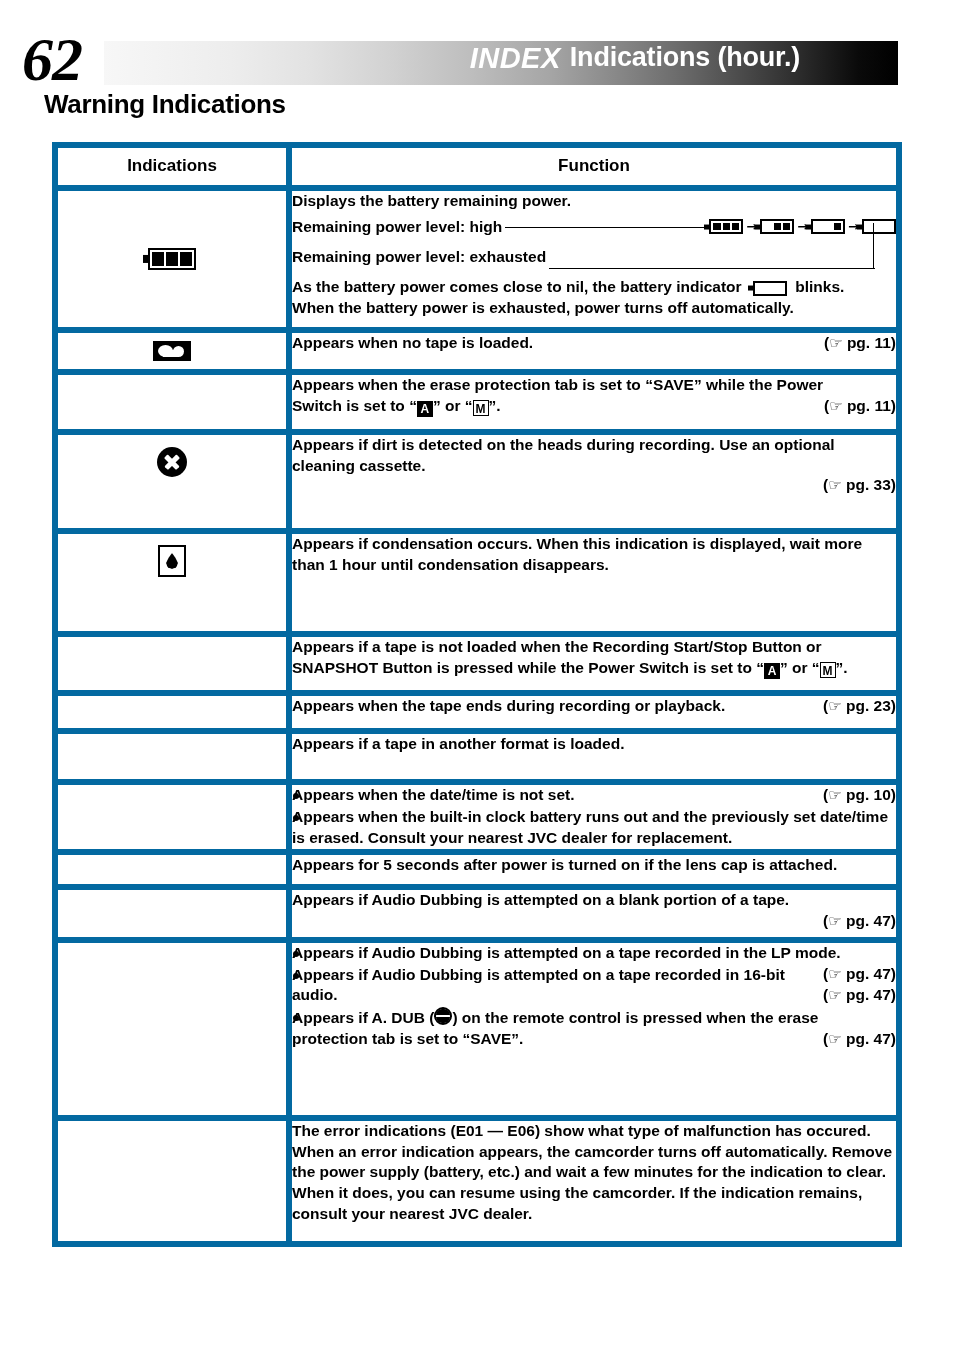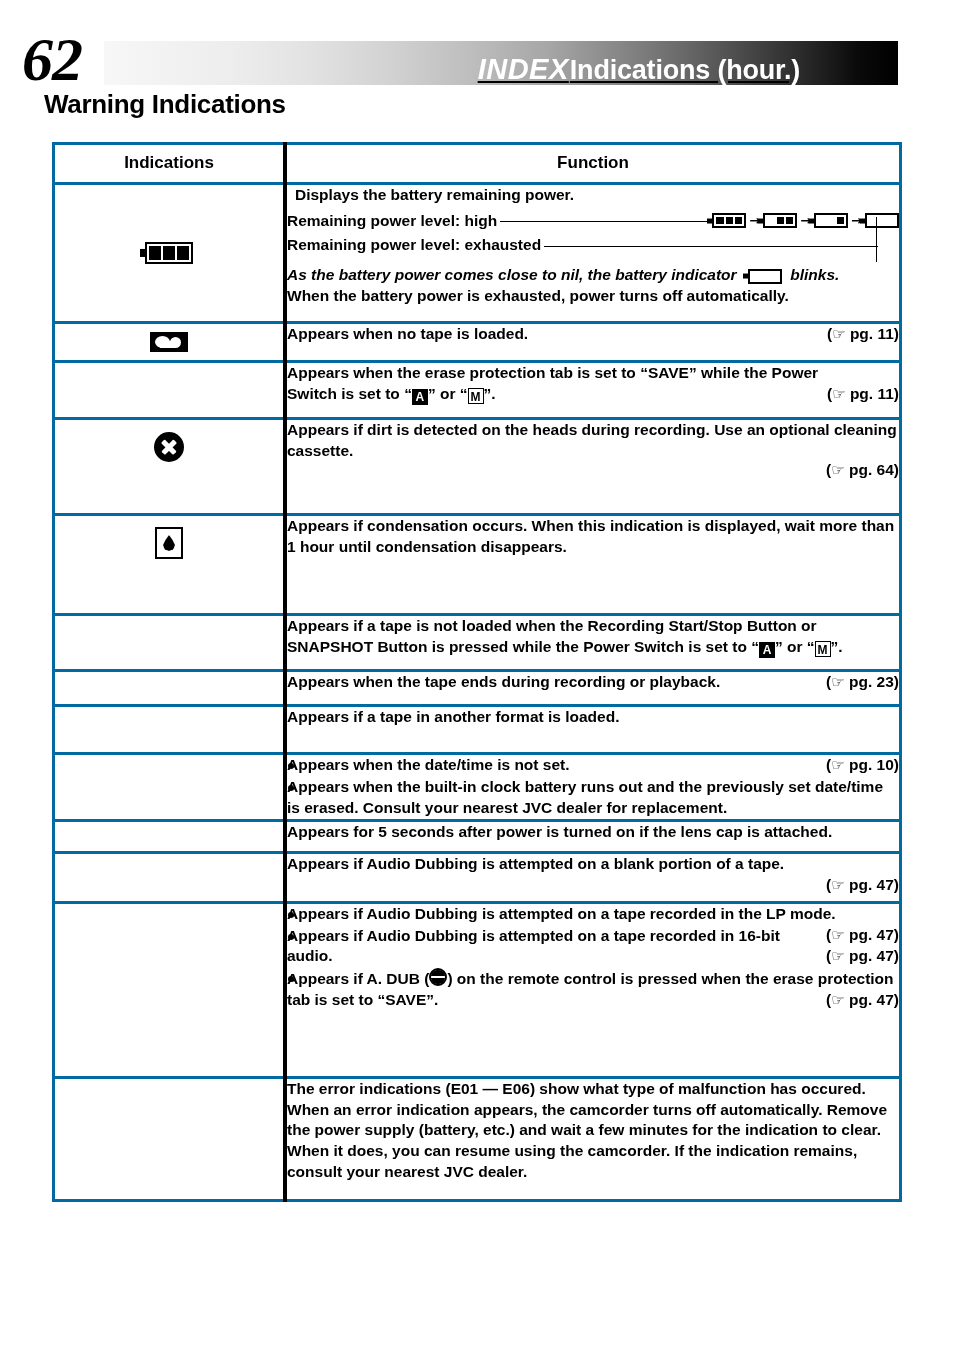--- a/index.html
+++ b/index.html
@@ -47,24 +47,23 @@
     line-height: 62px;
     letter-spacing: -1px;
     color: #000000;
   }
   .header-title {
     position: absolute;
     right: 14px;
     top: 14px;
     height: 44px;
     display: flex;
-    align-items: flex-end;
-    gap: 1px;
+    align-items: flex-start;
+    gap: 9px;
     white-space: nowrap;
-    text-decoration: underline;
   }
   .header-index {
     font-family: "Liberation Sans", sans-serif;
     font-style: italic;
     font-weight: bold;
     font-size: 29px;
     color: #ffffff;
     letter-spacing: 0.5px;
   }
   .header-sub {
@@ -89,21 +88,21 @@
   .warn-table {
     position: absolute;
     left: 52px;
     top: 142px;
     width: 850px;
     border-collapse: collapse;
     border: 3px solid #000;
     table-layout: fixed;
   }
   .warn-table td, .warn-table th {
-    border: 3px solid #0369a1;
+    border: 6px solid #0369a1;
     padding: 0;
     vertical-align: top;
   }
   .col-ind { width: 228px; }
   .col-fn  { width: auto; }
 
   .warn-table thead th {
     font-size: 17px;
     font-weight: bold;
     text-align: center;
@@ -125,21 +124,21 @@
     align-items: center;
     justify-content: center;
     height: 100%;
   }
   .fn-cell {
     padding: 9px 14px 9px 17px;
     font-size: 15.5px;
     font-weight: bold;
     line-height: 1.33;
   }
-  .fn-cell p { margin: 0 0 2px 8px; }
+  .fn-cell p { margin: 0 0 2px 0; }
   .fn-line {
     display: flex;
     justify-content: space-between;
     align-items: baseline;
     gap: 12px;
   }
   .fn-text { flex: 1 1 auto; }
   .pgref {
     flex: 0 0 auto;
     white-space: nowrap;
@@ -423,27 +422,27 @@
             <span class="batt batt-in">
                 <span class="cells">
                   <i class="off"></i>
                   <i class="off"></i>
                   <i class="off"></i>
                 </span>
               </span>
           </span>
         </div>
 
-        <div class="lead-row" style="margin-top:4px;">
+        <div class="lead-row" style="margin-top:10px;align-items:flex-end;">
           <span>Remaining power level: exhausted</span>
           <span class="rule" style="margin-right:21px;"></span>
         </div>
         <div class="vert-connect" style="right:22px; top:32px; height:45px;"></div>
 
-        <div style="margin-top:9px;font-style:italic;">
+        <div style="margin-top:9px;">
           <span>As the battery power comes close to nil, the battery indicator</span>
           <span class="batt-inline-wrap">
             <span class="batt batt-in"><span class="cells">
                   <i class="off"></i>
                   <i class="off"></i>
                   <i class="off"></i>
                 </span></span>
           </span>
           <span>blinks.</span>
         </div>
@@ -482,21 +481,21 @@
 
     <tr>
       <td class="col-ind ind-cell" style="height:93px;">
         <div class="ind-inner" style="align-items:flex-start; padding-top:12px;">
           <span class="xcircle"></span>
         </div>
       </td>
       <td class="fn-cell">
         <div>Appears if dirt is detected on the heads during recording. Use an optional cleaning cassette.</div>
         <div style="text-align:right; margin-top:-1px;">
-          <span class="pgref">(<span class="hand">☞</span> <span>pg. 64</span>)</span>
+          <span class="pgref">(<span class="hand">☞</span> <span>pg. 33</span>)</span>
         </div>
       </td>
     </tr>
 
     <tr>
       <td class="col-ind ind-cell" style="height:97px;">
         <div class="ind-inner" style="align-items:flex-start; padding-top:11px;">
           <span class="dew">
               <span class="drop"></span>
             </span>

